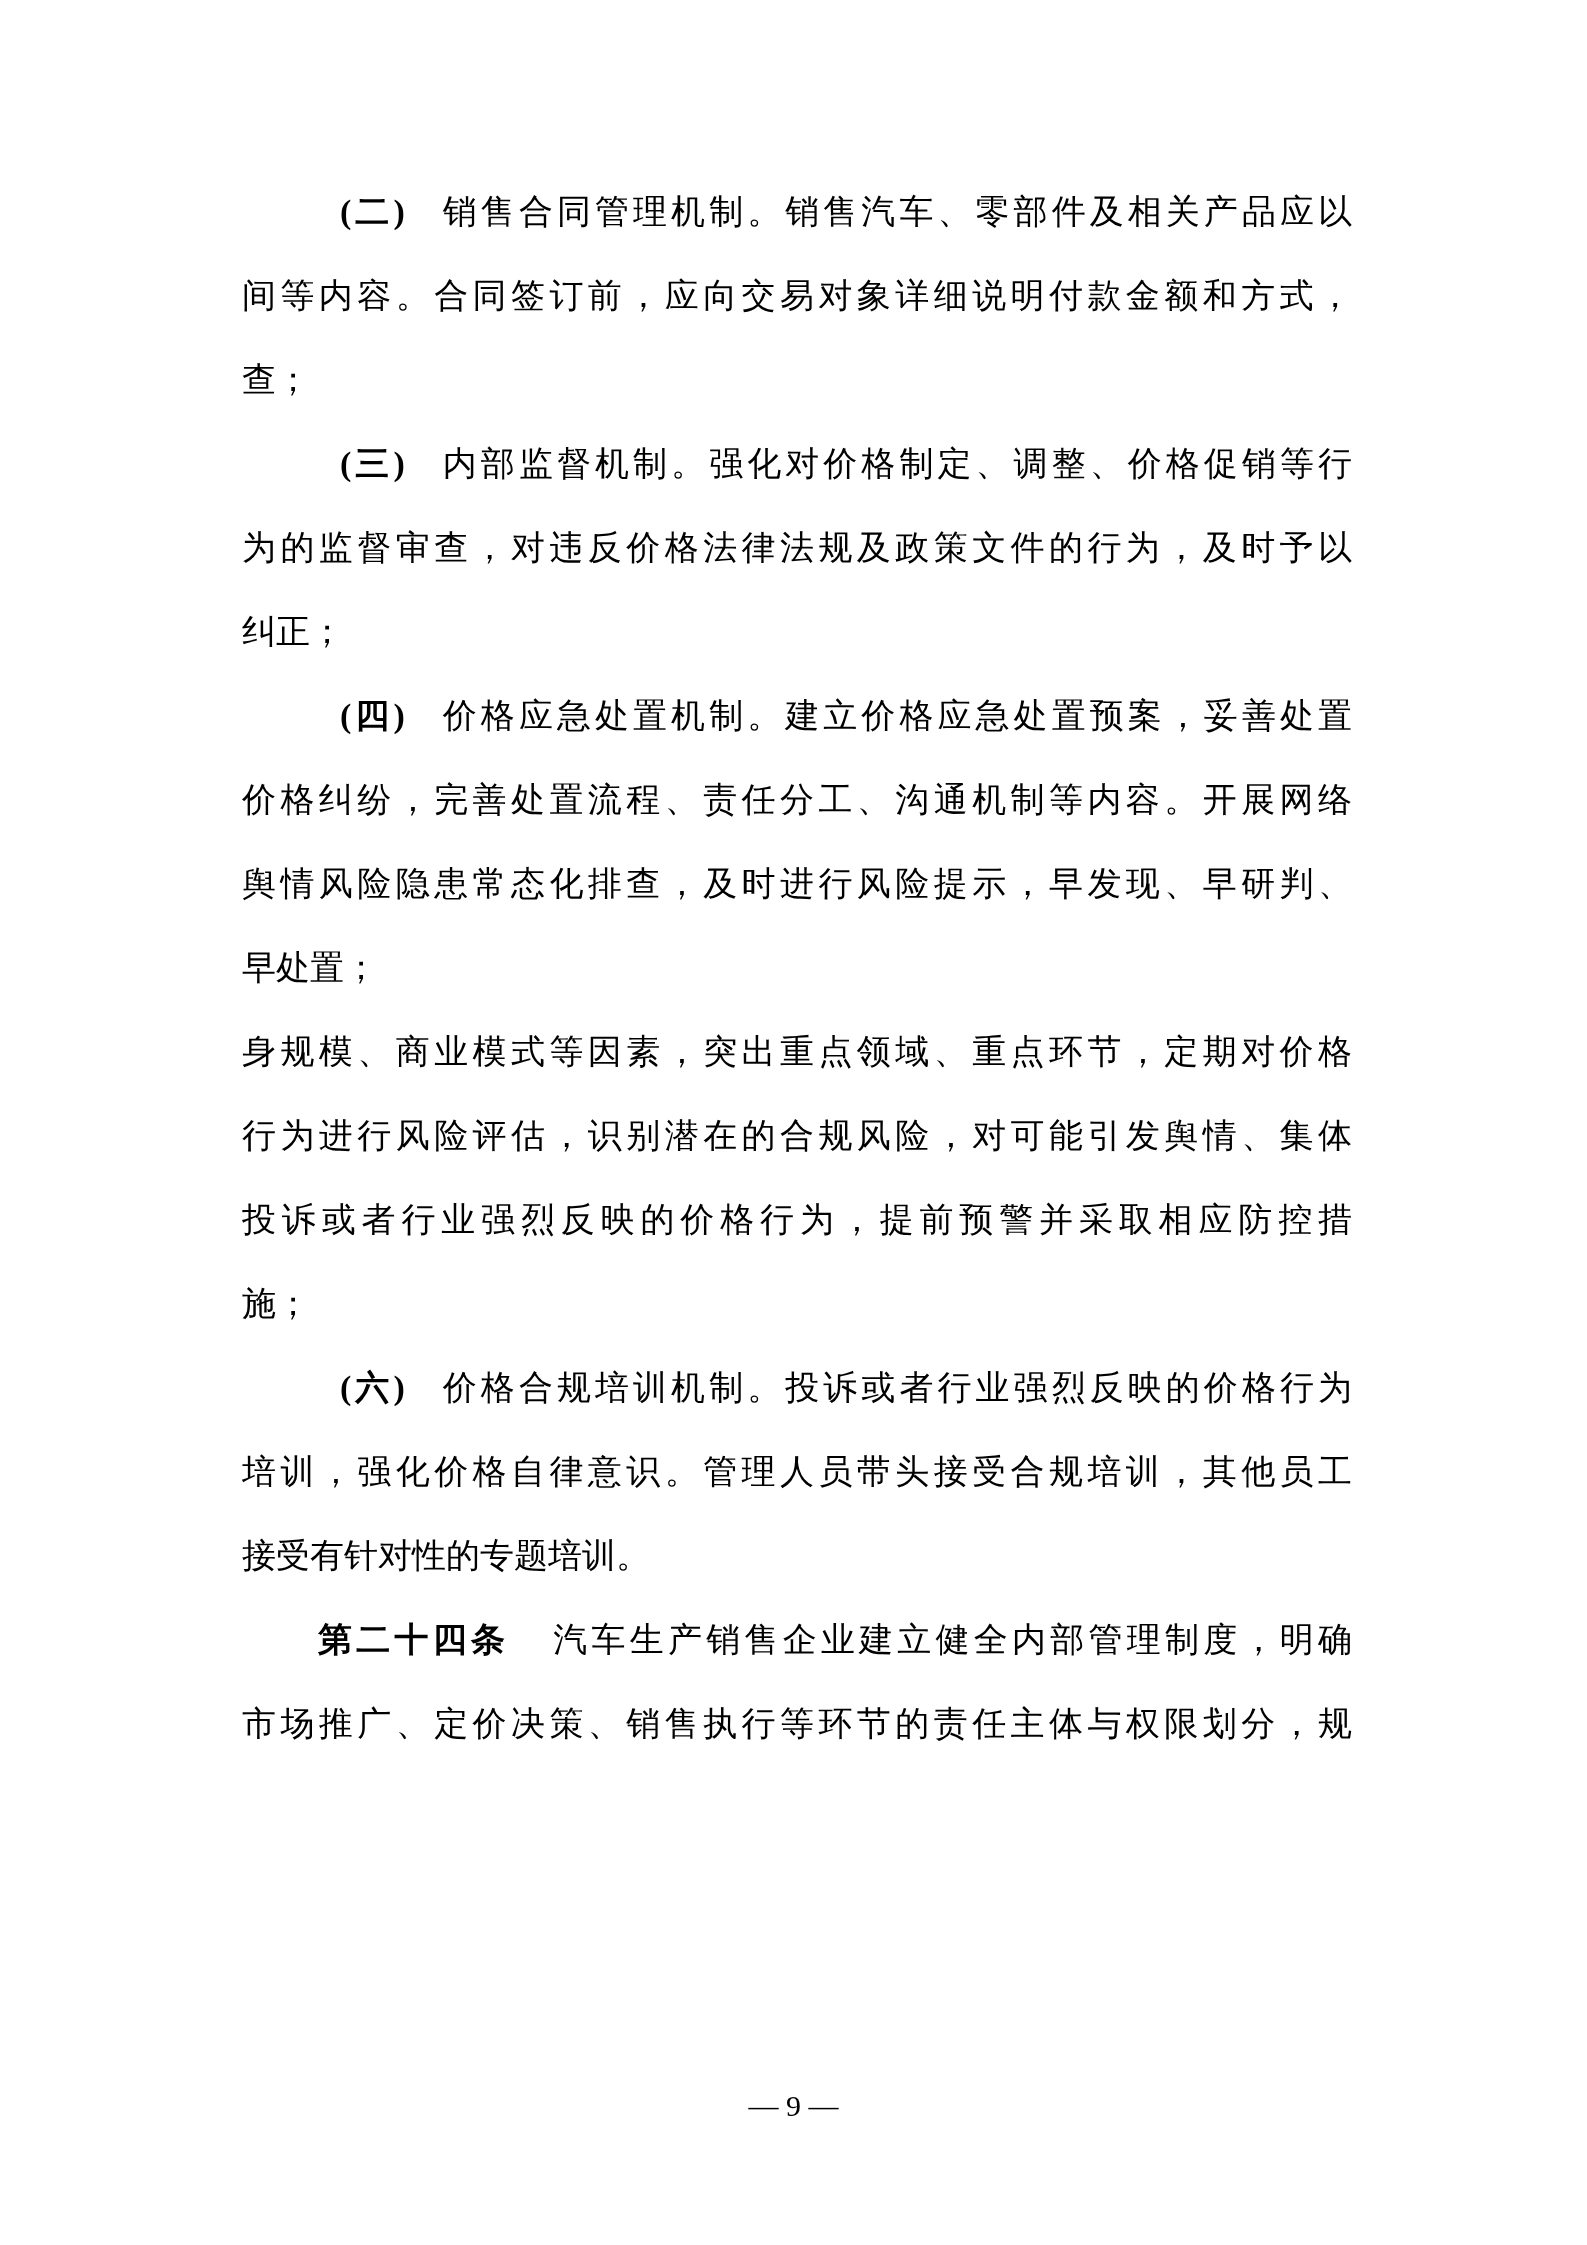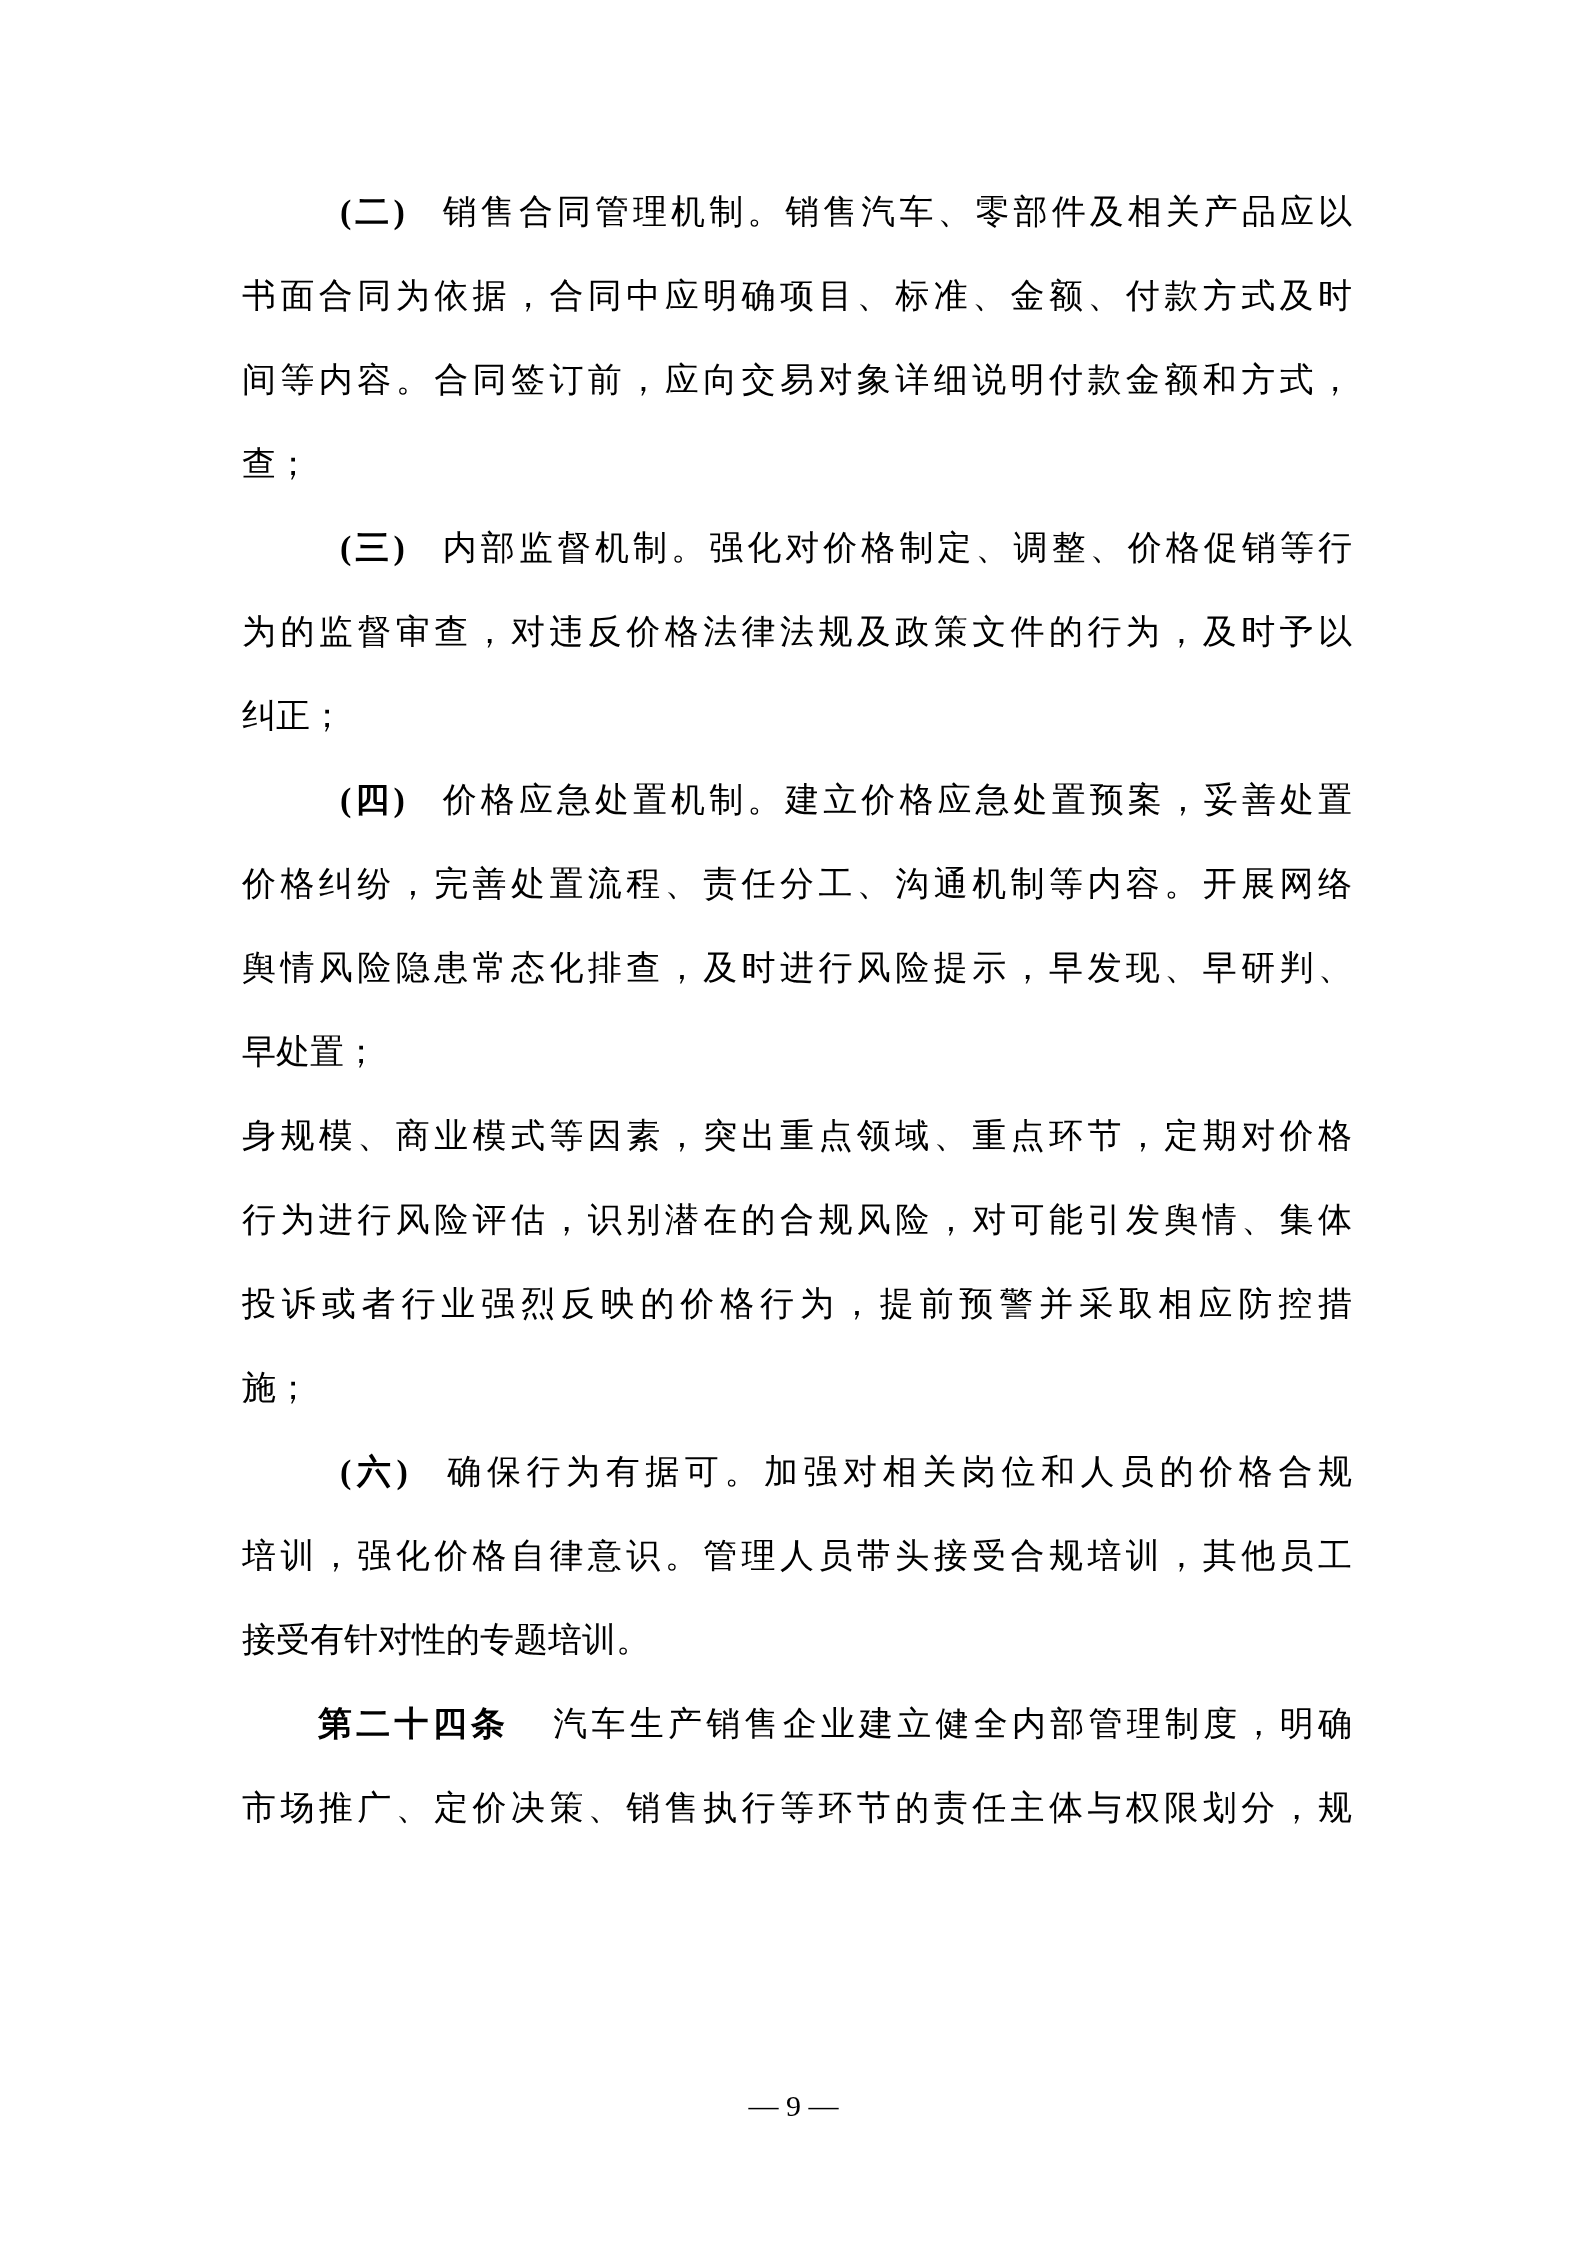--- a/index.html
+++ b/index.html
@@ -61,34 +61,33 @@
     font-size: 30px;
     color: #000000;
   }
 </style>
 </head>
 <body>
 
 <div class="page">
   <main class="doc">
       <div class="line first"><span class="lead">(二)</span><span>销售合同管理机制。销售汽车、零部件及相关产品应以</span></div>
-      <div class="line">书面合同为依据，合同中应明确项目、标准、金额、付款方式及时</div>
       <div class="line">间等内容。合同签订前，应向交易对象详细说明付款金额和方式，</div>
       <div class="line last">查；</div>
       <div class="line first"><span class="lead">(三)</span><span>内部监督机制。强化对价格制定、调整、价格促销等行</span></div>
       <div class="line">为的监督审查，对违反价格法律法规及政策文件的行为，及时予以</div>
       <div class="line last">纠正；</div>
       <div class="line first"><span class="lead">(四)</span><span>价格应急处置机制。建立价格应急处置预案，妥善处置</span></div>
       <div class="line">价格纠纷，完善处置流程、责任分工、沟通机制等内容。开展网络</div>
       <div class="line">舆情风险隐患常态化排查，及时进行风险提示，早发现、早研判、</div>
       <div class="line last">早处置；</div>
       <div class="line">身规模、商业模式等因素，突出重点领域、重点环节，定期对价格</div>
       <div class="line">行为进行风险评估，识别潜在的合规风险，对可能引发舆情、集体</div>
       <div class="line">投诉或者行业强烈反映的价格行为，提前预警并采取相应防控措</div>
       <div class="line last">施；</div>
-      <div class="line first"><span class="lead">(六)</span><span>确保行为有据可。加强对相关岗位和人员的价格合规</span></div>
+      <div class="line first"><span class="lead">(六)</span><span>价格合规培训机制。投诉或者行业强烈反映的价格行为</span></div>
       <div class="line">培训，强化价格自律意识。管理人员带头接受合规培训，其他员工</div>
       <div class="line last">接受有针对性的专题培训。</div>
       <div class="line first article"><span class="lead">第二十四条</span><span>汽车生产销售企业建立健全内部管理制度，明确</span></div>
       <div class="line">市场推广、定价决策、销售执行等环节的责任主体与权限划分，规</div>
     </main>
   <footer class="pagenum">— 9 —</footer>
 </div>
 
 </body></html>

